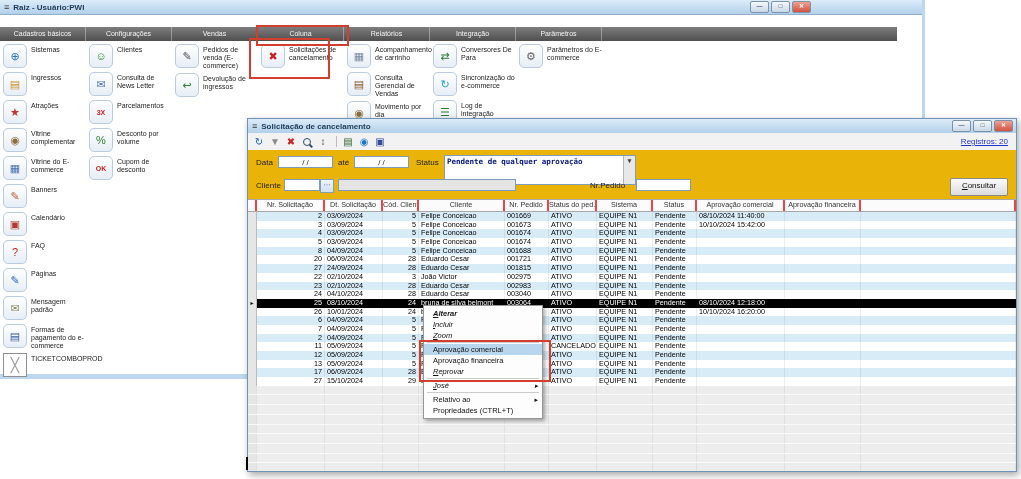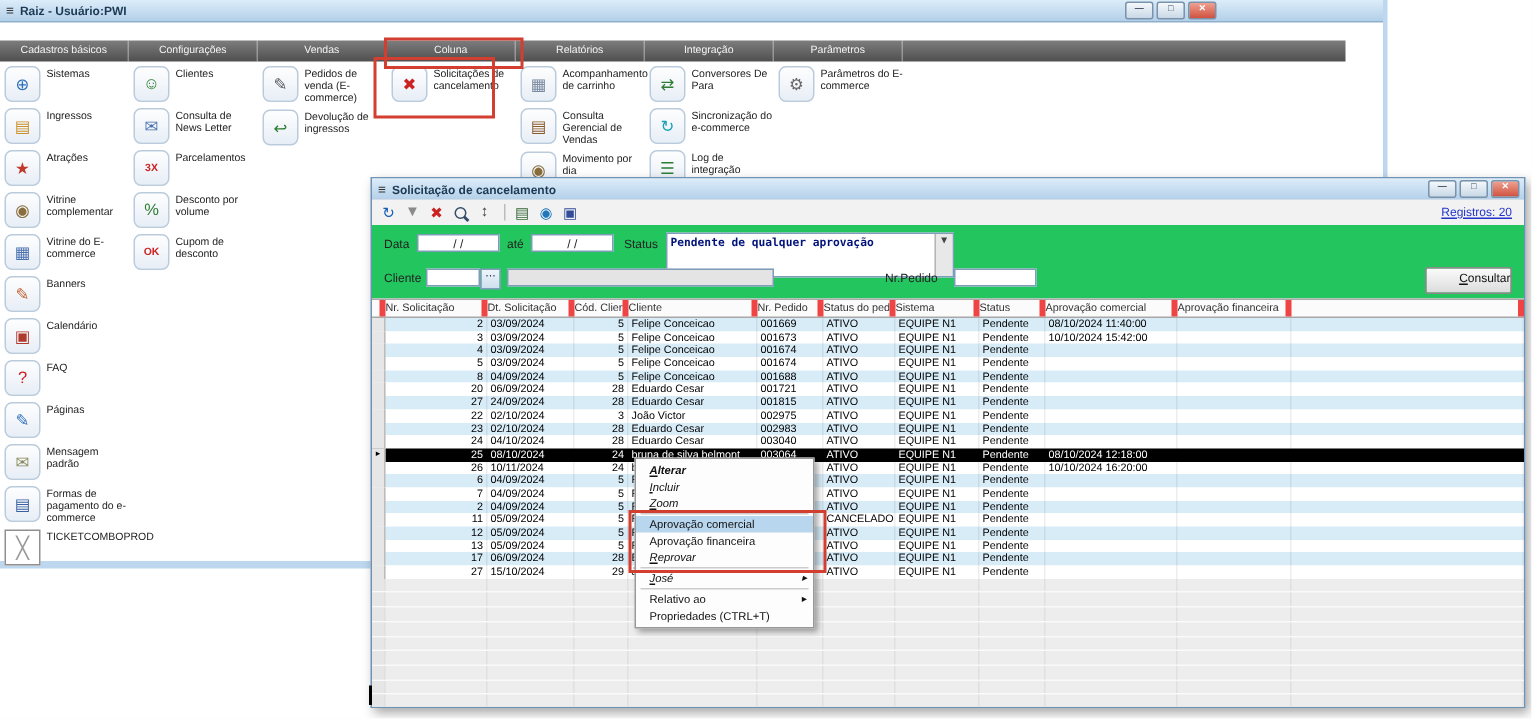--- a/index.html
+++ b/index.html
@@ -41,42 +41,42 @@
   #cancel-window .capbtns{right:3px;}
   #cw-toolbar{position:absolute;left:0;top:14px;right:0;height:17px;background:#f2f2f2;
     border-bottom:1px solid #dcdcdc;display:flex;align-items:center;padding-left:4px;}
   .tb-icon{width:14px;height:13px;display:flex;align-items:center;justify-content:center;
     font-size:10px;margin-right:2px;}
   .tb-sep{width:1px;height:11px;background:#bbb;margin:0 4px;}
   .search-glyph{width:6px;height:6px;border:1.5px solid #334d66;border-radius:50%;position:relative;display:inline-block;}
   .search-glyph::after{content:"";position:absolute;width:4px;height:1.5px;background:#334d66;
     transform:rotate(45deg);right:-3px;bottom:-2px;}
   #records-link{margin-left:auto;margin-right:8px;font-size:8px;color:#2233cc;text-decoration:underline;}
-  #cw-filters{position:absolute;left:0;top:31px;right:0;height:49px;background:#22c55e;border-bottom:1px solid #c8c8c8;font-size:8px;color:#222;}
+  #cw-filters{position:absolute;left:0;top:31px;right:0;height:49px;background:#eab308;border-bottom:1px solid #c8c8c8;font-size:8px;color:#222;}
   .flabel{position:absolute;}
   .ffield{position:absolute;height:12px;border:1px solid #7f9db9;background:#fff;font-size:8px;
     line-height:12px;padding:0 2px;box-sizing:border-box;overflow:hidden;white-space:nowrap;}
   .ffield.disabled{background:#e4e4e4;}
   #status-combo{display:flex;justify-content:space-between;
     font-family:"DejaVu Sans Mono",monospace;font-weight:bold;color:#00127a;font-size:7.5px;}
   #status-combo .arrowbox{flex:0 0 11px;margin:-1px -2px -1px 2px;background:#e8e8e8;border-left:1px solid #b5b5b5;
     text-align:center;color:#444;font-size:7px;line-height:12px;font-family:"Liberation Sans",sans-serif;}
   #client-lookup{position:absolute;width:12px;height:12px;border:1px solid #7f9db9;
     background:linear-gradient(#eef4fa,#cfe0ef);font-size:7px;line-height:10px;text-align:center;color:#235;}
   #consultar-btn{position:absolute;right:8px;top:28px;width:56px;height:16px;border:1px solid #8a8a8a;
-    border-radius:2px;background:linear-gradient(#fbfbfb,#dcdcdc);font-size:8px;text-align:right;line-height:14px;color:#111;}
+    border-radius:2px;background:linear-gradient(#fbfbfb,#dcdcdc);font-size:8px;text-align:center;line-height:14px;color:#111;}
   .accel{display:block;}
   .accel::first-letter{text-decoration:underline;}
   
   #cw-grid{position:absolute;left:0;top:80px;right:0;bottom:0;background:#fff;overflow:hidden;
     border-top:1px solid #aaa;}
   .grid-row,#grid-header{display:grid;grid-template-columns:9px 68px 58px 36px 86px 44px 48px 56px 44px 88px 76px 1fr;}
   #grid-header{height:11px;background:#fbfbfb;border-bottom:1px solid #a8a8a8;}
-  #grid-header span{font-size:7.2px;color:#333;line-height:10px;overflow:hidden;
-    white-space:nowrap;border-right:4px solid #ef4444;}
+  #grid-header span{font-size:7.2px;color:#333;text-align:center;line-height:10px;overflow:hidden;
+    white-space:nowrap;border-right:2px solid #ef4444;}
   .grid-row{height:8.7px;background:#fff;}
   .grid-row span{font-size:7.2px;line-height:8.7px;padding:0 2px;overflow:hidden;white-space:nowrap;
     border-right:1px solid rgba(0,0,0,.07);box-sizing:border-box;}
   .grid-row span:nth-child(1){background:#e6e6e6;border-right:1px solid #bbb;padding:0;
     font-size:6px;line-height:8px;text-align:center;color:#000;}
   .grid-row span:nth-child(2),.grid-row span:nth-child(4){text-align:right;}
   .grid-row.odd{background:#d8ecf8;}
   .grid-row.sel{background:#000;color:#fff;}
   .grid-row.empty{background:#ededed;border-bottom:1px solid #f9f9f9;}
   .grid-row.empty span{border-right:1px solid #e0e0e0;}
@@ -513,21 +513,21 @@
             <span>ATIVO</span>
             <span>EQUIPE N1</span>
             <span>Pendente</span>
             <span>08/10/2024 12:18:00</span>
             <span></span>
             <span></span>
           </div>
           <div class="grid-row">
             <span></span>
             <span>26</span>
-            <span>10/11/2024</span>
+            <span>10/01/2024</span>
             <span>24</span>
             <span>bruna de silva belmont</span>
             <span>003115</span>
             <span>ATIVO</span>
             <span>EQUIPE N1</span>
             <span>Pendente</span>
             <span>10/10/2024 16:20:00</span>
             <span></span>
             <span></span>
           </div>

